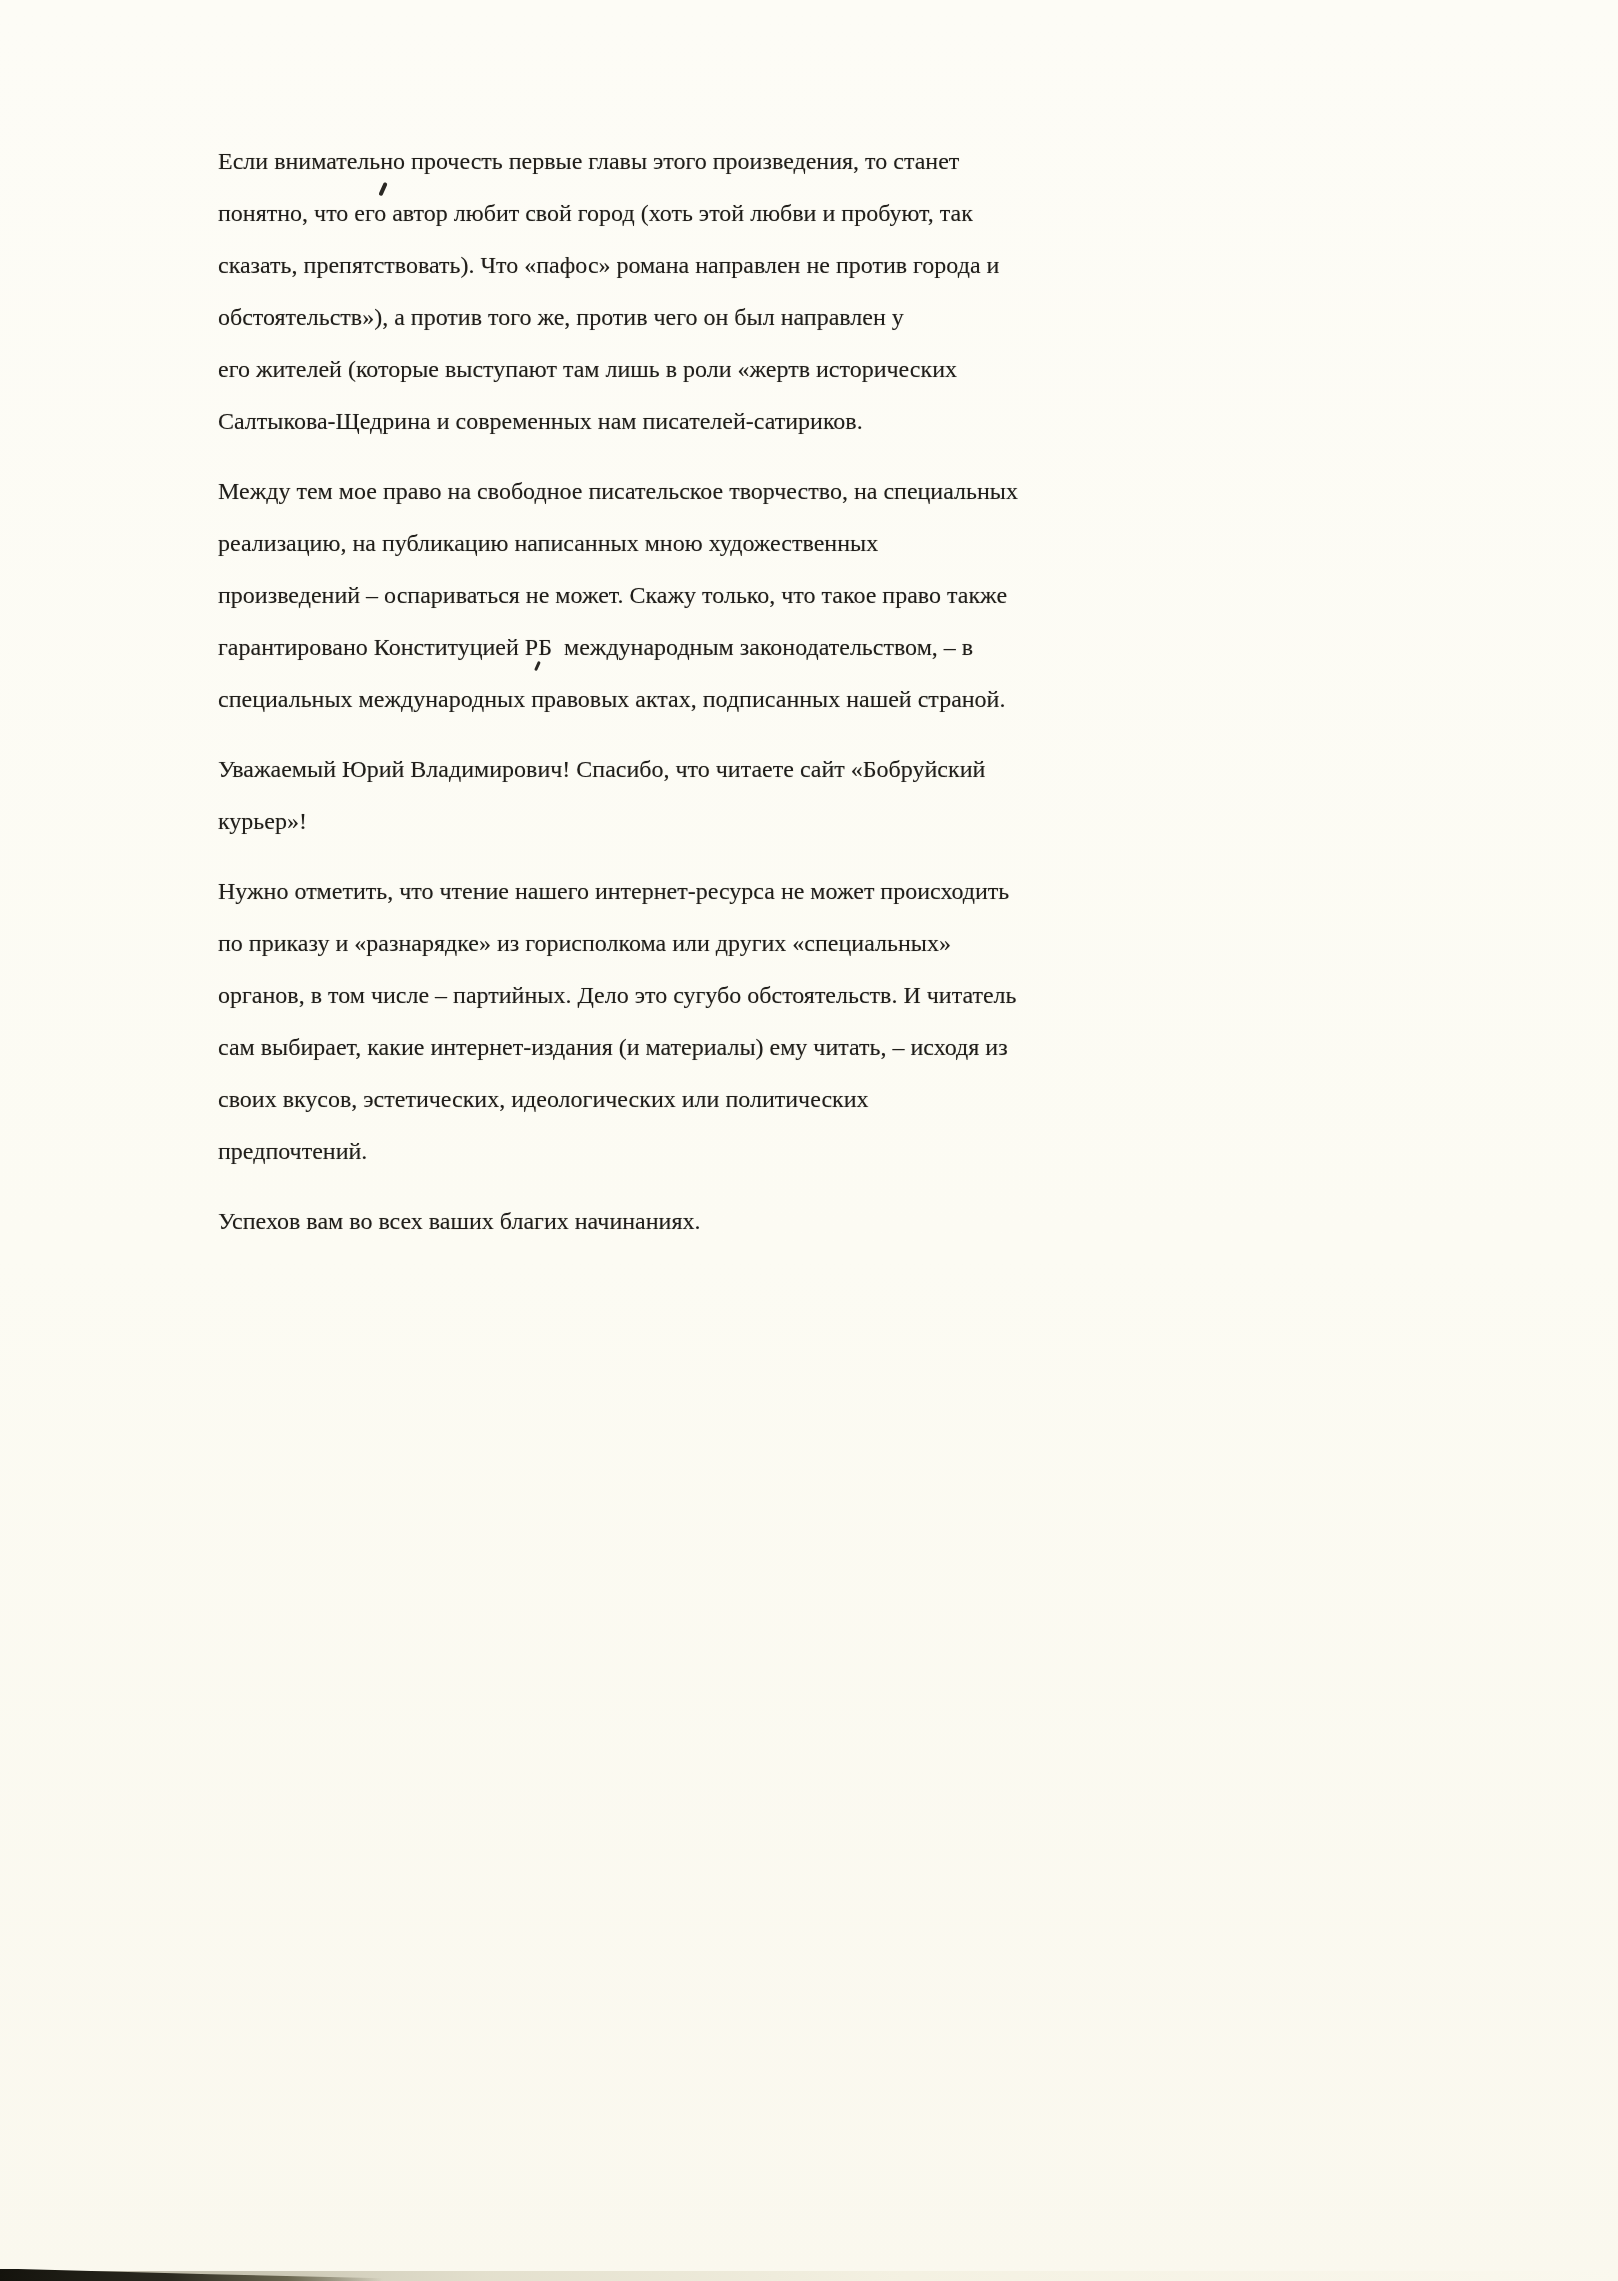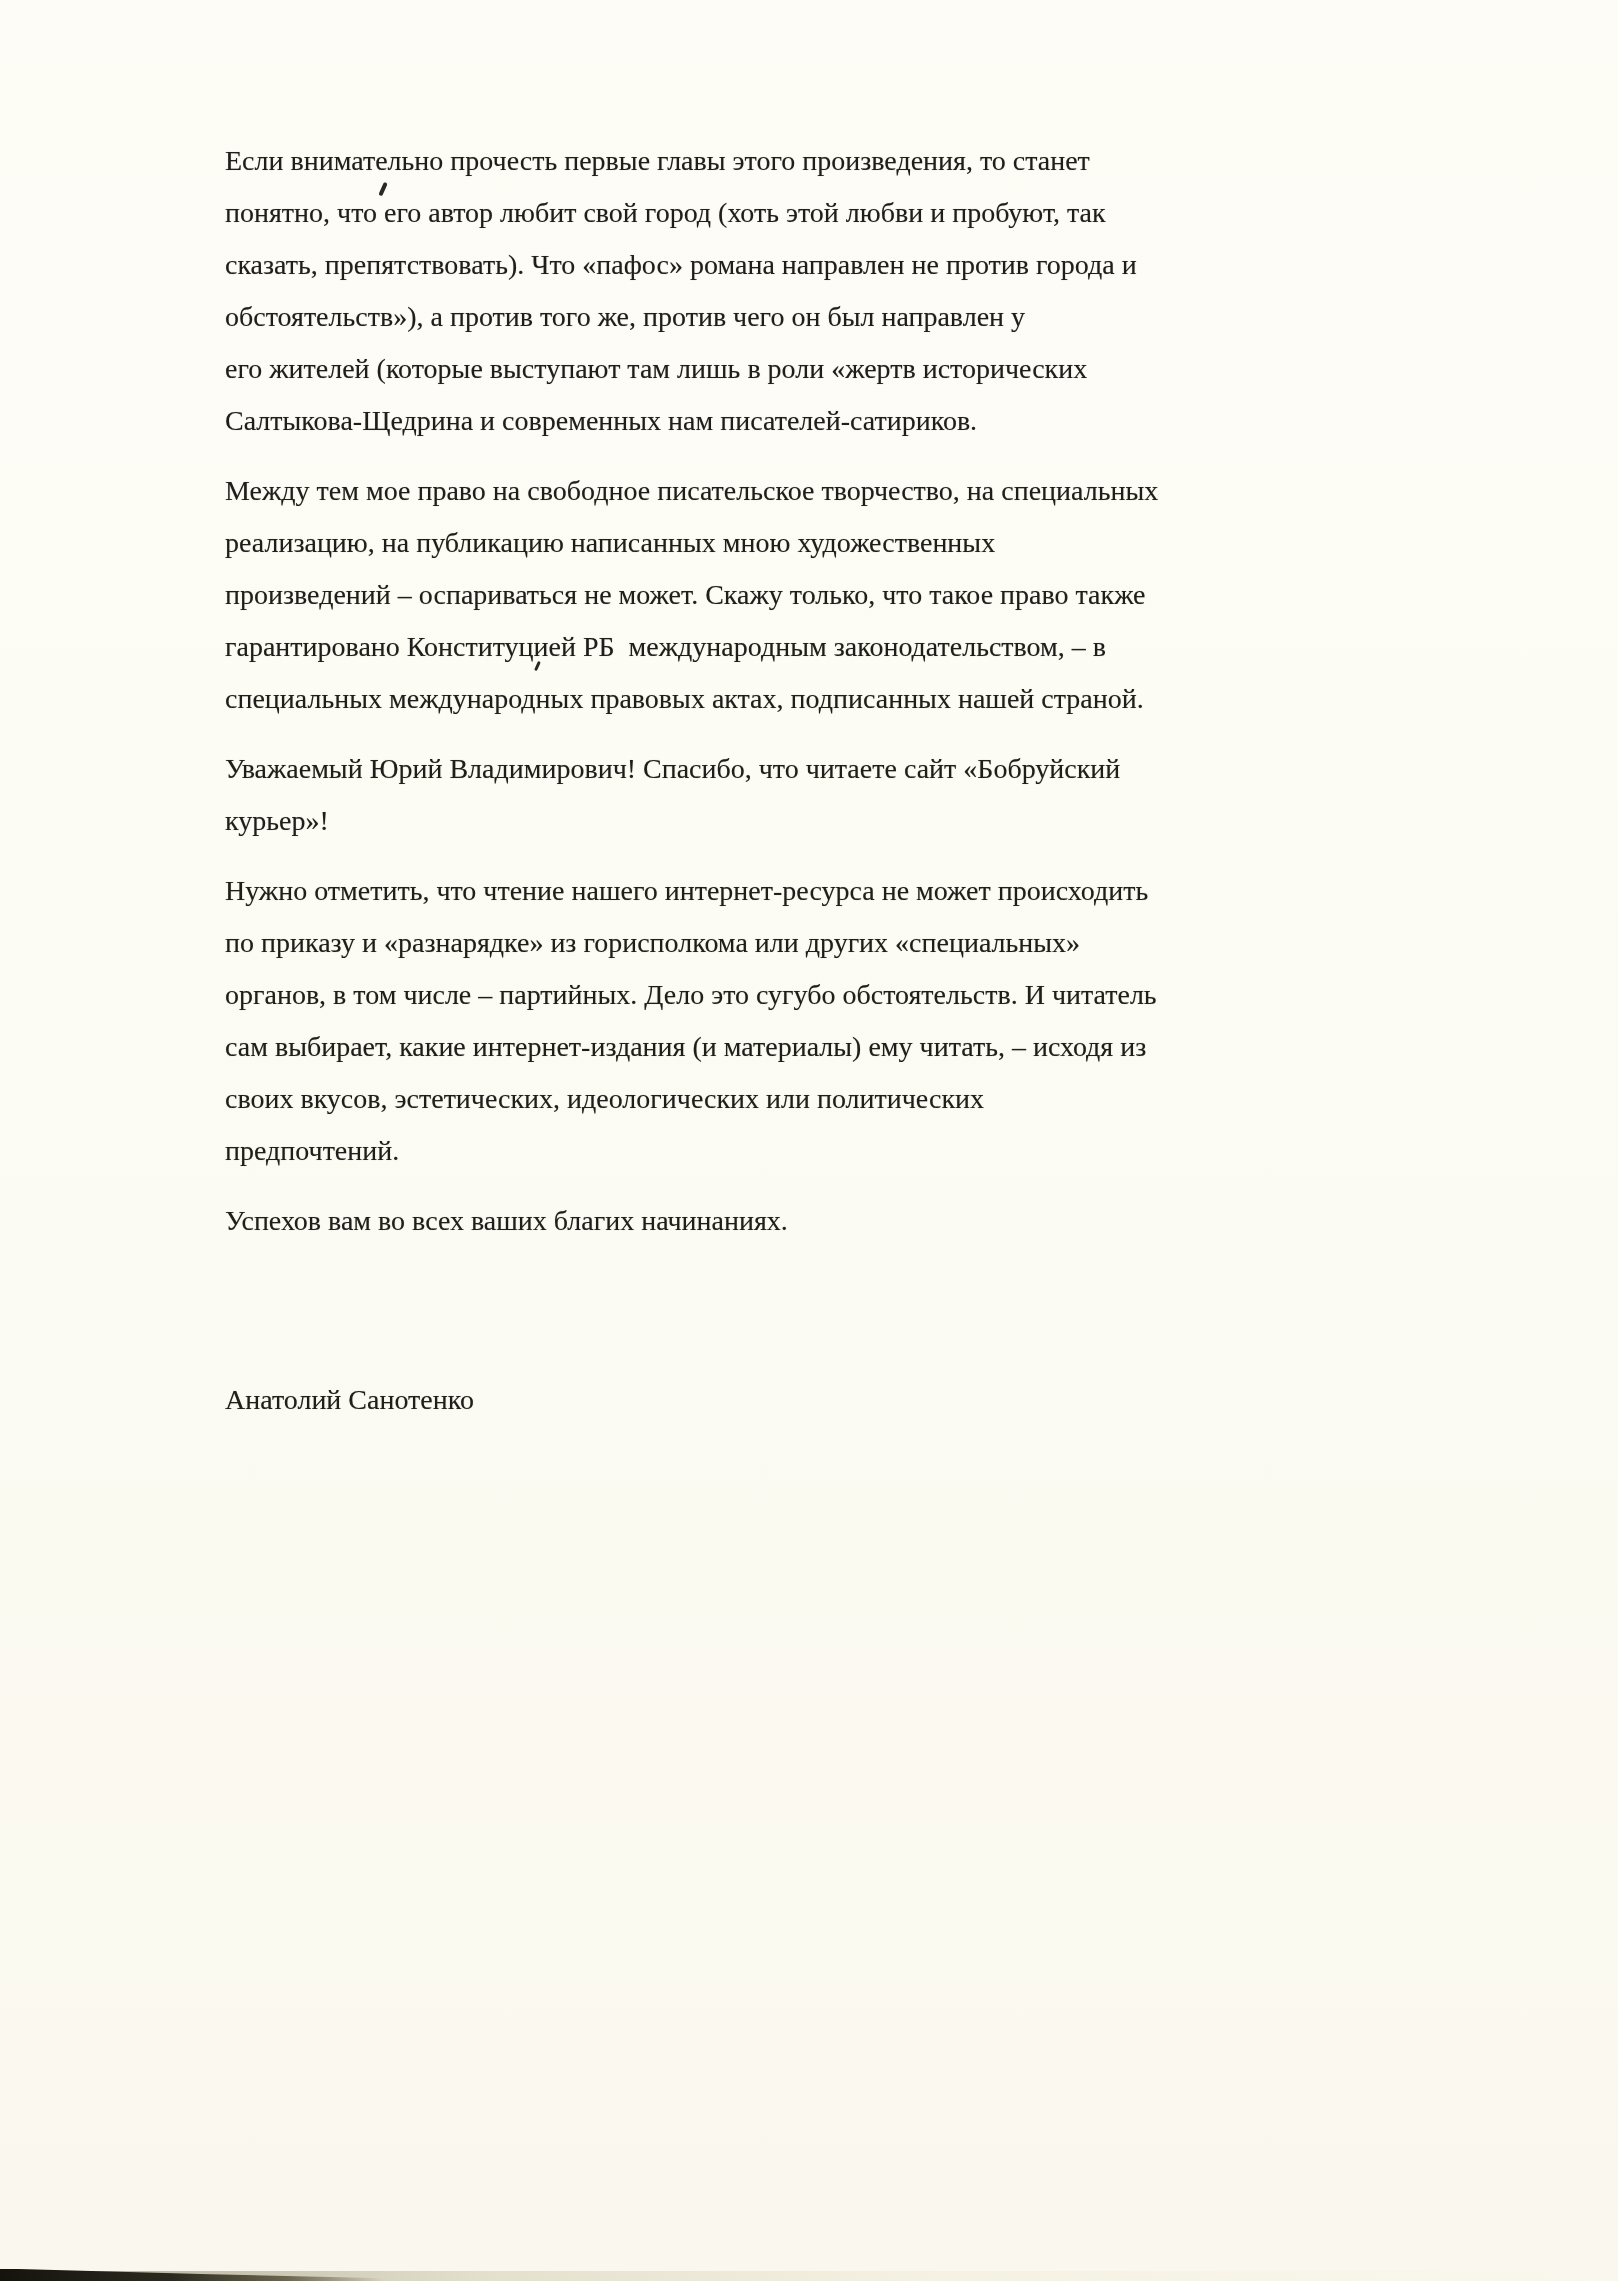--- a/index.html
+++ b/index.html
@@ -12,23 +12,23 @@
     width: 1618px;
     height: 2281px;
     background: linear-gradient(180deg, #fdfcf6 0%, #fcfbf3 55%, #faf8ee 100%);
     overflow: hidden;
     font-family: "Liberation Serif", "DejaVu Serif", serif;
     color: #201e1a;
   }
   .letter-body {
     position: absolute;
     top: 135px;
-    left: 225px;
+    left: 218px;
     width: 1283px;
-    font-size: 28px;
+    font-size: 24px;
     line-height: 52px;
     text-shadow: 0 0 0.9px rgba(30,28,24,0.35);
   }
   .paragraph {
     margin: 0 0 18px 0;
   }
   .line {
     white-space: pre;
     height: 52px;
   }
@@ -104,23 +104,20 @@
       <div class="line">органов, в том числе – партийных. Дело это сугубо обстоятельств. И читатель</div>
       <div class="line">сам выбирает, какие интернет-издания (и материалы) ему читать, – исходя из</div>
       <div class="line">своих вкусов, эстетических, идеологических или политических</div>
       <div class="line">предпочтений.</div>
     </div>
 
     <div class="paragraph">
       <div class="line">Успехов вам во всех ваших благих начинаниях.</div>
     </div>
 
-    <div class="signature-block">
-      <div class="line">Анатолий Санотенко</div>
-    </div>
 
   </div>
 
   <div class="artifact-accent a1"></div>
   <div class="artifact-accent a2"></div>
   <div class="bottom-edge-faint"></div>
   <div class="bottom-edge-dark"></div>
 
 </div>
 

